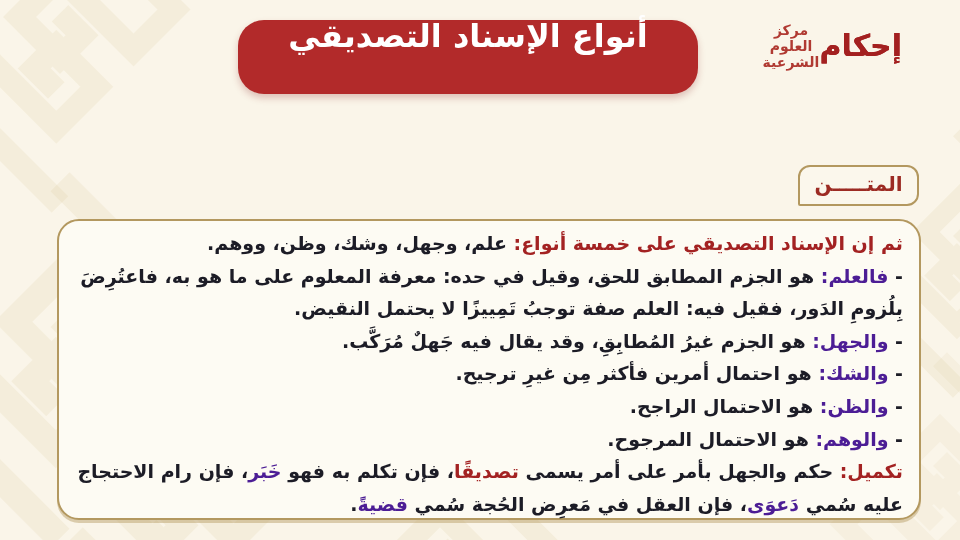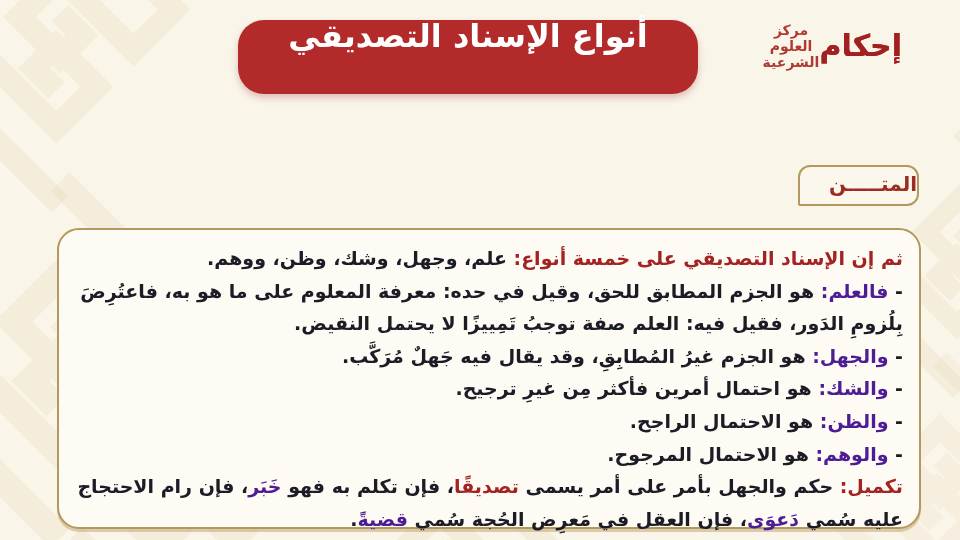--- a/index.html
+++ b/index.html
@@ -42,31 +42,30 @@
   }
   .logo .tagline-blur{
     width:40px;height:3px;margin-top:3px;border-radius:2px;
     background:#c57d72;filter:blur(.7px);
   }
   
   .matn{
     position:absolute;left:798px;right:auto;top:165px;width:121px;height:41px;
     box-sizing:border-box;border:2px solid #b3985f;border-radius:12px 12px 12px 2px;
     background:#fbf7ec;z-index:2;
-    display:flex;align-items:center;
+    display:flex;align-items:center;justify-content:center;
   }
   .matn .matn-text{color:#9c2b23;font-size:20px;font-weight:bold;line-height:1;padding-bottom:4px;}
   
   .content-box{
     position:absolute;left:57px;top:219px;width:864px;height:301px;
     box-sizing:border-box;border:2px solid #b3985f;border-radius:22px;
     background:#fdfbf3;z-index:1;
-    padding:12px 16px 0 16px;
+    padding:6px 16px 0 16px;
     box-shadow:0 3px 0 rgba(179,152,95,.45);
-    margin-top:9px;
   }
   .line{
     direction:rtl;text-align:right;white-space:nowrap;
     font-size:19px;font-weight:bold;line-height:32.6px;
   }
   .seg-red {color:#a32222;}
   .seg-ink {color:#1c1c26;}
   .seg-gold{color:#4c1d95;}
 </style>
 </head>

